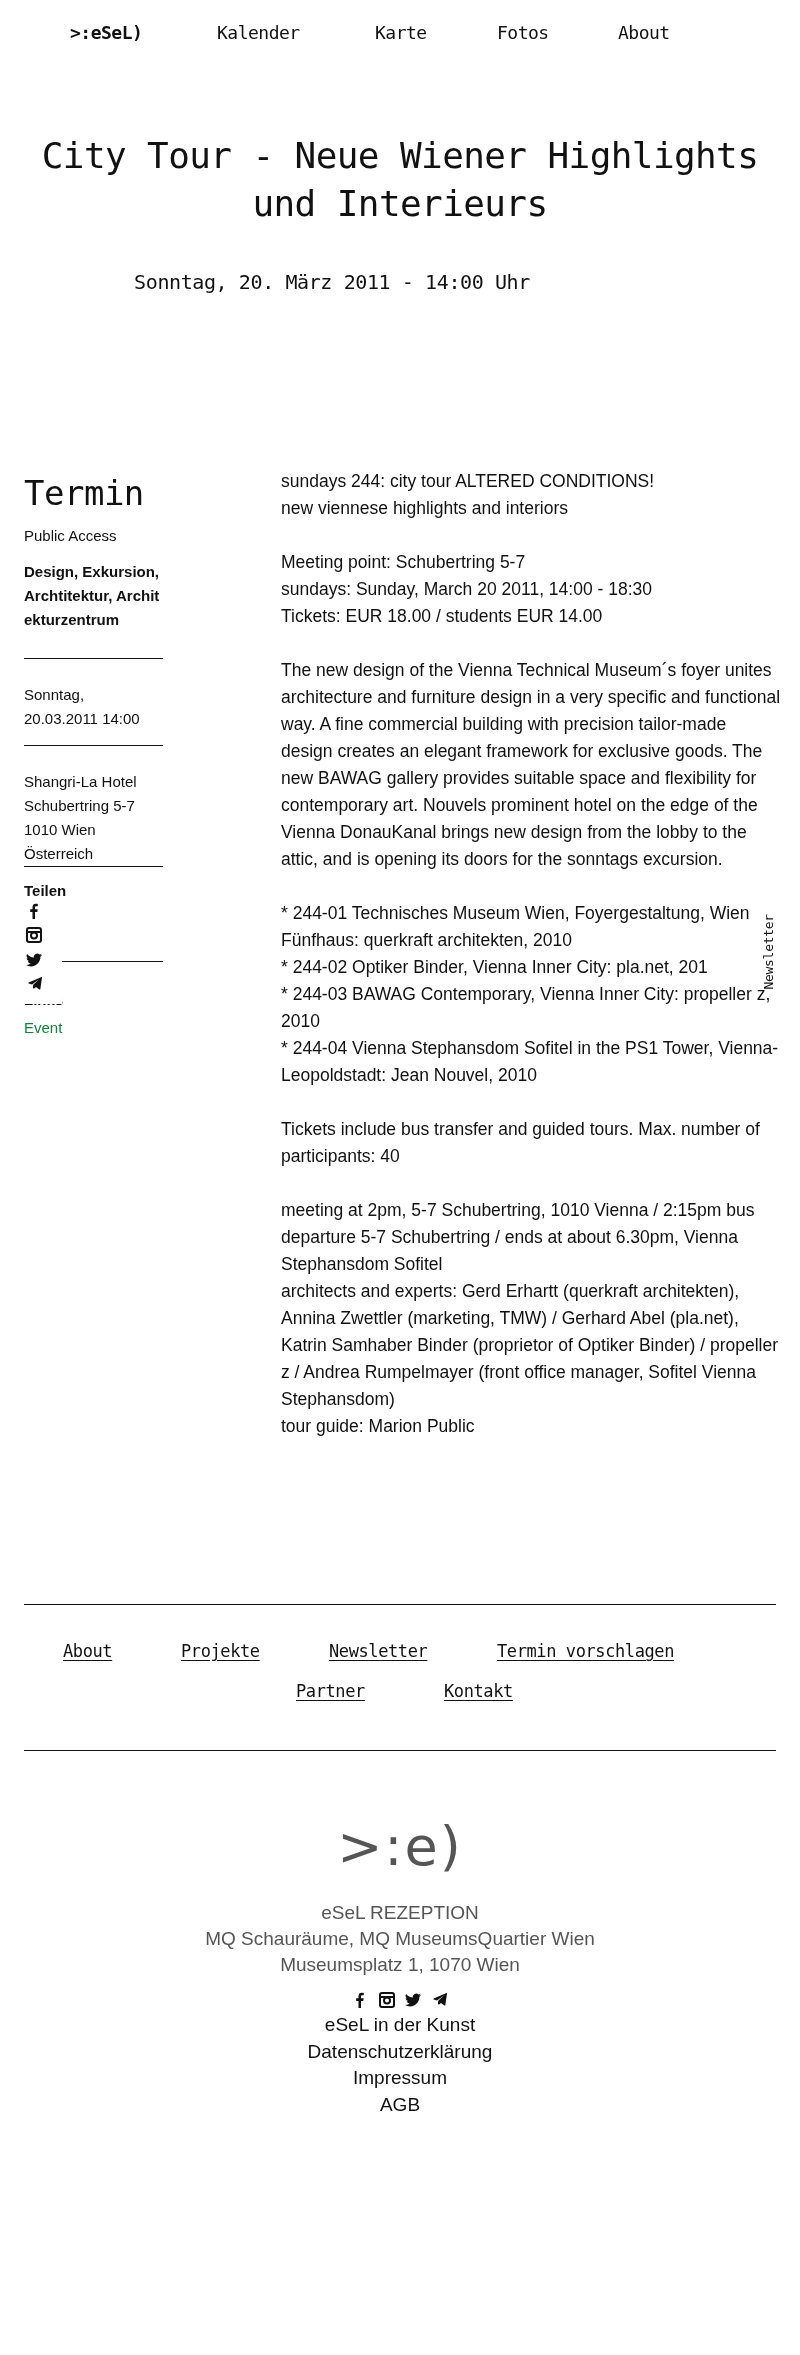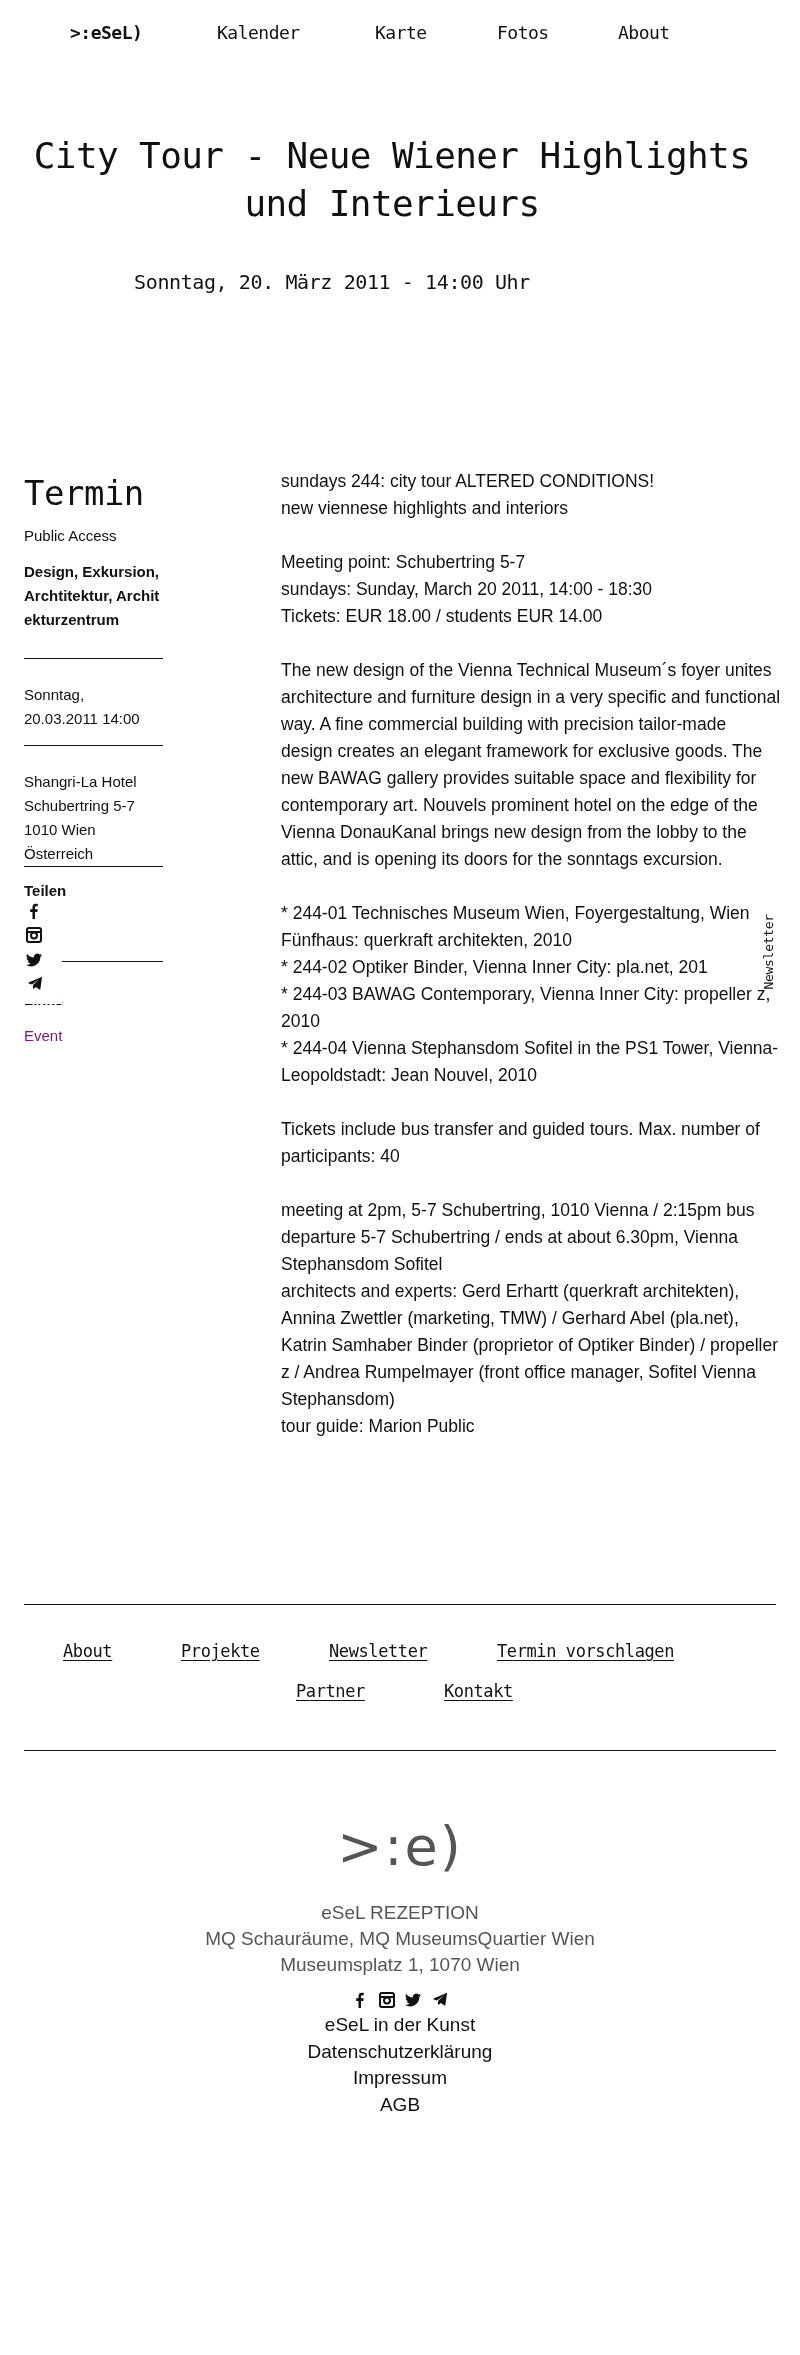--- a/index.html
+++ b/index.html
@@ -4,31 +4,31 @@
 <style>
   * { box-sizing: border-box; margin: 0; padding: 0; }
   html, body { width: 800px; height: 2355px; background: #ffffff; color: #111111; overflow: hidden; }
   body { position: relative; font-family: "Liberation Sans", "DejaVu Sans", sans-serif; }
 
   
   .topnav { position: absolute; top: 22px; left: 0; width: 800px; height: 30px; }
   .topnav a { position: absolute; top: 0; font-size: 18px; color: #111; text-decoration: none; font-family: "DejaVu Sans Mono", monospace; letter-spacing: -0.5px; }
   .topnav .logo { left: 70px; font-weight: bold; }
 
-  .page-title { position: absolute; top: 132px; left: 32px; width: 720px; text-align: center; font-size: 36px; line-height: 48px; font-family: "DejaVu Sans Mono", monospace; font-weight: normal; letter-spacing: -0.6px; }
+  .page-title { position: absolute; top: 132px; left: 40px; width: 720px; text-align: center; font-size: 36px; line-height: 48px; font-family: "DejaVu Sans Mono", monospace; font-weight: normal; letter-spacing: -0.6px; }
   .page-date { position: absolute; top: 270px; left: 0; width: 664px; text-align: center; font-size: 20px; font-family: "DejaVu Sans Mono", monospace; letter-spacing: -0.4px; }
 
   
   .sidebar { position: absolute; top: 472px; left: 24px; width: 140px; font-size: 15px; line-height: 24px; color: #111; }
   .sidebar h2 { font-family: "DejaVu Sans Mono", monospace; font-weight: normal; font-size: 34px; line-height: 42px; letter-spacing: -0.5px; margin-bottom: 10px; }
   .sidebar p { margin-bottom: 12px; }
   .sidebar .rule { border: 0; border-top: 1.5px solid #111; width: 139px; margin: 0; }
   .sidebar .block { margin-top: 24px; margin-bottom: 14px; }
   .sidebar .links-title { font-weight: bold; margin-top: 26px; }
-  .sidebar .event-link { margin-top: 12px; color: #701a75; text-decoration: none; display: block; }
+  .sidebar .event-link { margin-top: 4px; color: #15803d; text-decoration: none; display: block; }
 
   
   .social-float { position: absolute; left: 20px; top: 900px; width: 42px; height: 104px; background: #ffffff; }
   .social-float .ic { position: absolute; left: 6px; width: 16px; height: 16px; }
 
   
   .main { position: absolute; top: 468px; left: 281px; width: 500px; font-size: 17.5px; line-height: 27px; color: #111; }
   .main p { margin-bottom: 27px; }
 
   .vertical-newsletter { position: absolute; left: 760px; top: 910px; width: 16px; height: 80px; }

